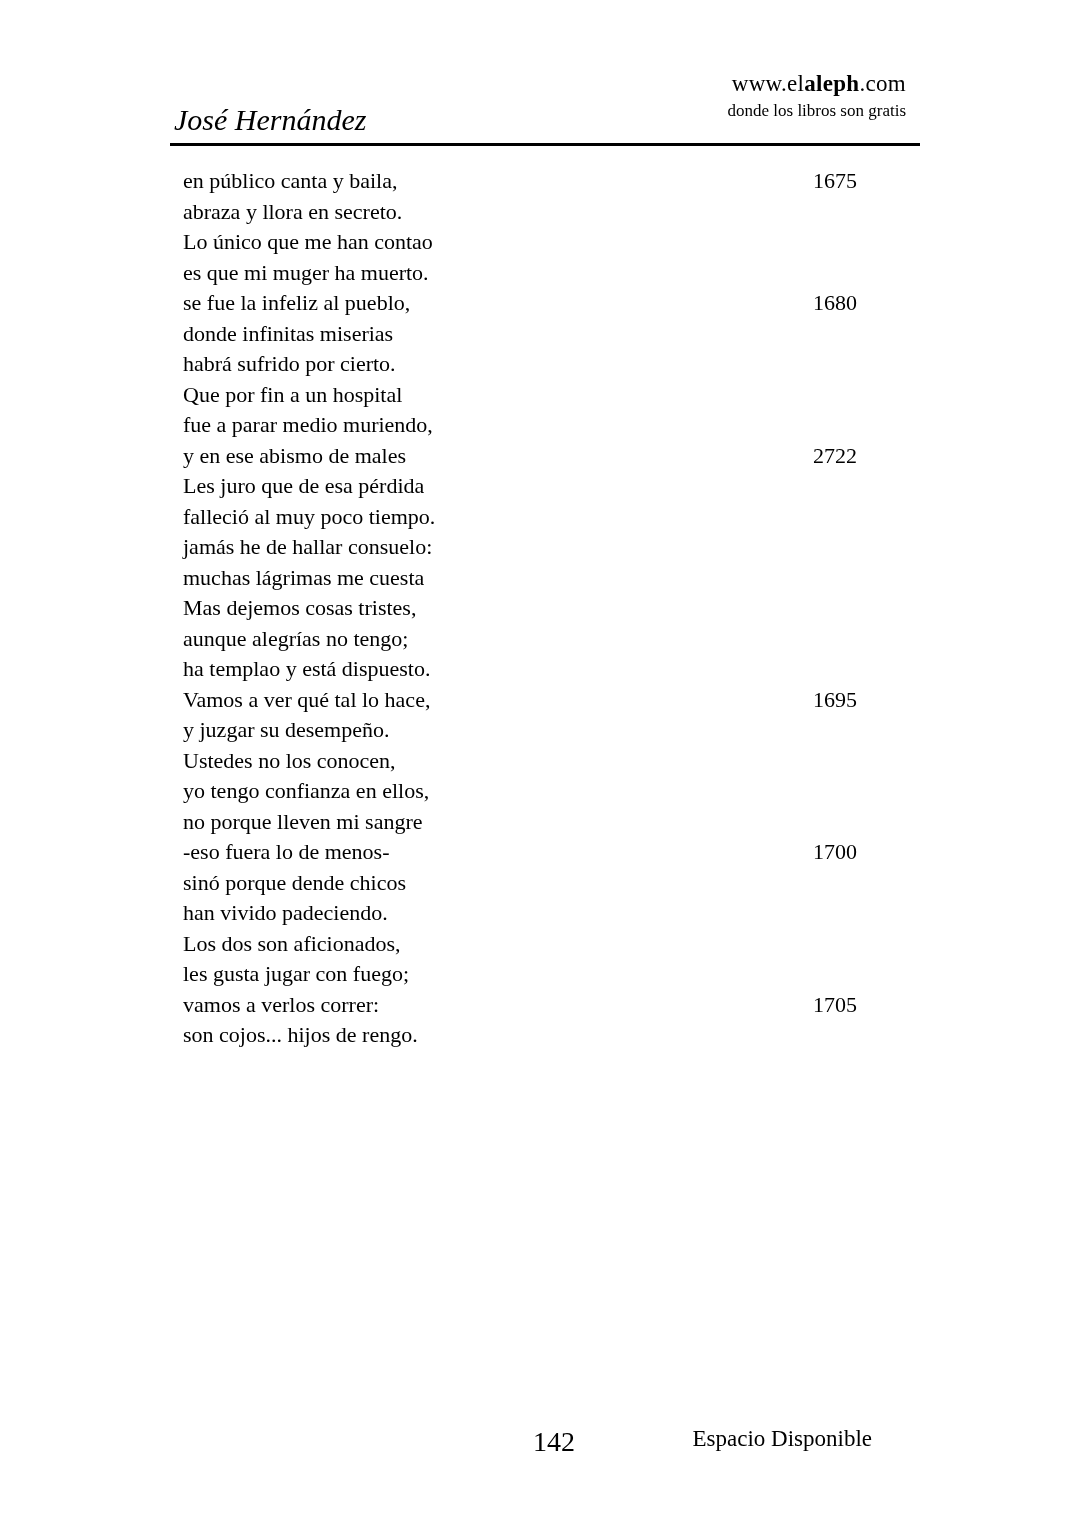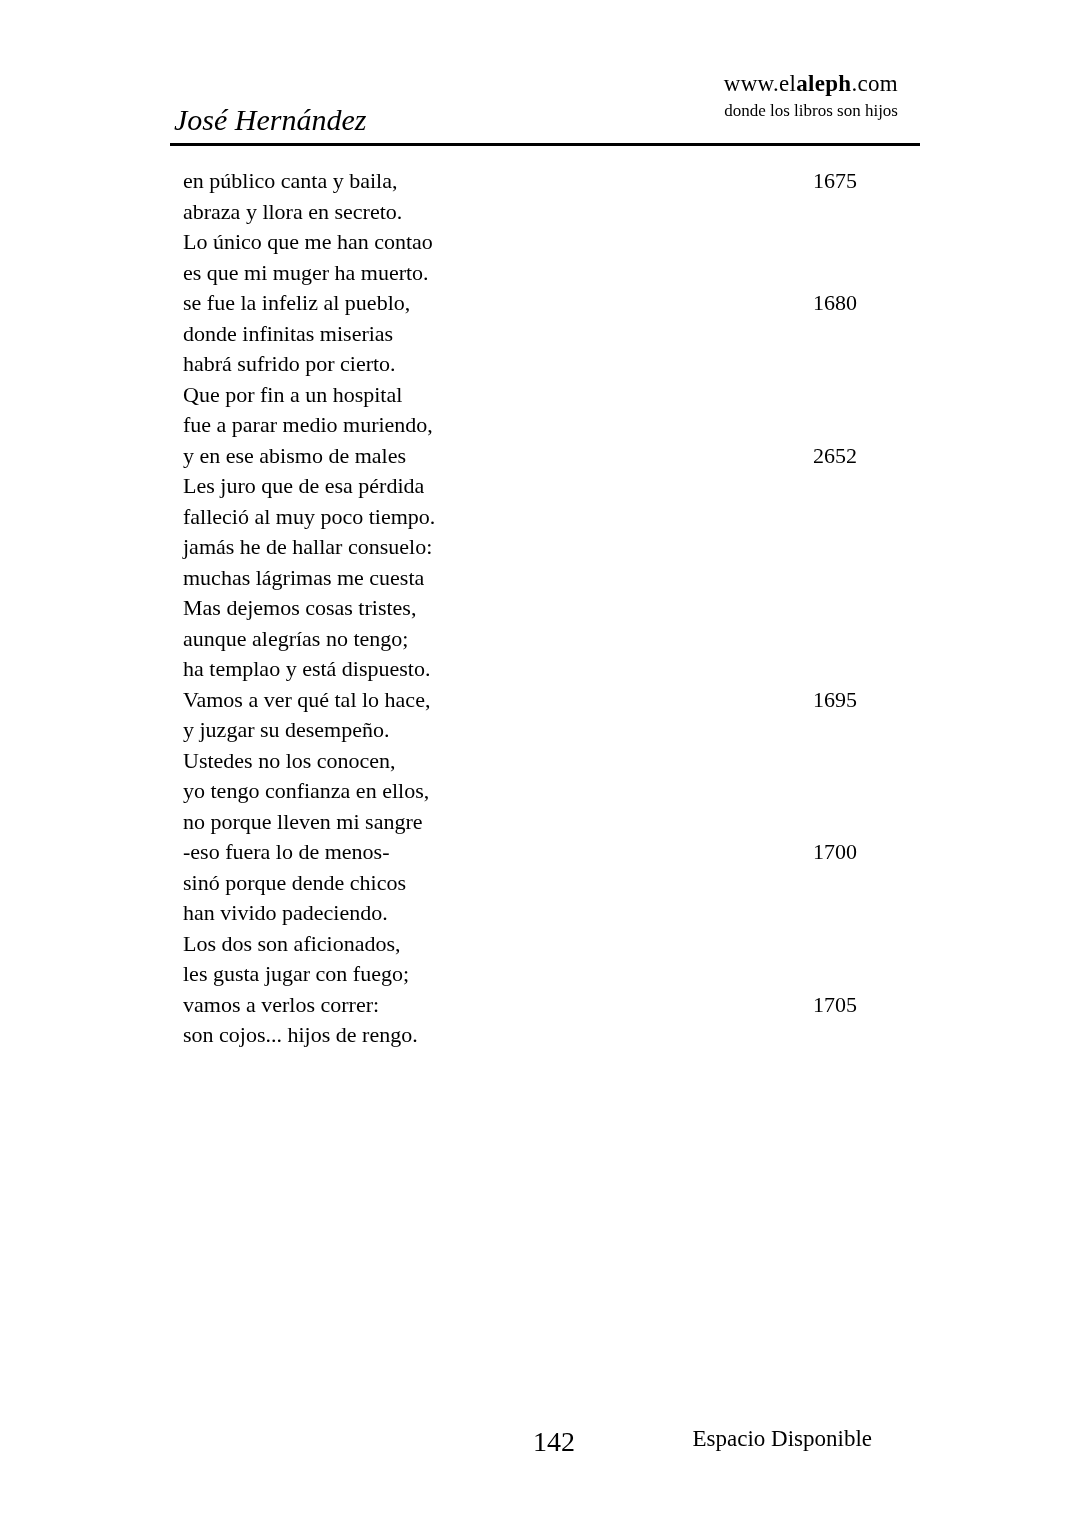--- a/index.html
+++ b/index.html
@@ -19,21 +19,21 @@
     position: absolute;
     left: 170px;
     top: 0;
     width: 750px;
     height: 1529px;
   }
   
   .site-block {
     position: absolute;
     top: 71px;
-    right: 22px;
+    right: 14px;
     text-align: right;
   }
   .site-url {
     font-size: 23px;
     letter-spacing: 0.3px;
   }
   .site-url b { font-weight: bold; }
   .tagline {
     margin-top: 4px;
     font-size: 17px;
@@ -89,38 +89,38 @@
   }
 </style>
 </head>
 <body>
 
 <div class="page">
   <div class="content">
 
     <div class="site-block">
       <div class="site-url"><span>www.el</span><b>aleph</b><span>.com</span></div>
-      <div class="tagline">donde los libros son hijos</div>
+      <div class="tagline">donde los libros son gratis</div>
     </div>
 
     <div class="author">José Hernández</div>
 
     <div class="rule"></div>
 
     <div class="poem" id="poem">
         <div class="poem-line"><span class="line-text">en público canta y baila,</span><span class="line-number">1675</span></div>
         <div class="poem-line"><span class="line-text">abraza y llora en secreto.</span></div>
         <div class="poem-line"><span class="line-text">Lo único que me han contao</span></div>
         <div class="poem-line"><span class="line-text">es que mi muger ha muerto.</span></div>
         <div class="poem-line"><span class="line-text">se fue la infeliz al pueblo,</span><span class="line-number">1680</span></div>
         <div class="poem-line"><span class="line-text">donde infinitas miserias</span></div>
         <div class="poem-line"><span class="line-text">habrá sufrido por cierto.</span></div>
         <div class="poem-line"><span class="line-text">Que por fin a un hospital</span></div>
         <div class="poem-line"><span class="line-text">fue a parar medio muriendo,</span></div>
-        <div class="poem-line"><span class="line-text">y en ese abismo de males</span><span class="line-number">2652</span></div>
+        <div class="poem-line"><span class="line-text">y en ese abismo de males</span><span class="line-number">2722</span></div>
         <div class="poem-line"><span class="line-text">Les juro que de esa pérdida</span></div>
         <div class="poem-line"><span class="line-text">falleció al muy poco tiempo.</span></div>
         <div class="poem-line"><span class="line-text">jamás he de hallar consuelo:</span></div>
         <div class="poem-line"><span class="line-text">muchas lágrimas me cuesta</span></div>
         <div class="poem-line"><span class="line-text">Mas dejemos cosas tristes,</span></div>
         <div class="poem-line"><span class="line-text">aunque alegrías no tengo;</span></div>
         <div class="poem-line"><span class="line-text">ha templao y está dispuesto.</span></div>
         <div class="poem-line"><span class="line-text">Vamos a ver qué tal lo hace,</span><span class="line-number">1695</span></div>
         <div class="poem-line"><span class="line-text">y juzgar su desempeño.</span></div>
         <div class="poem-line"><span class="line-text">Ustedes no los conocen,</span></div>

